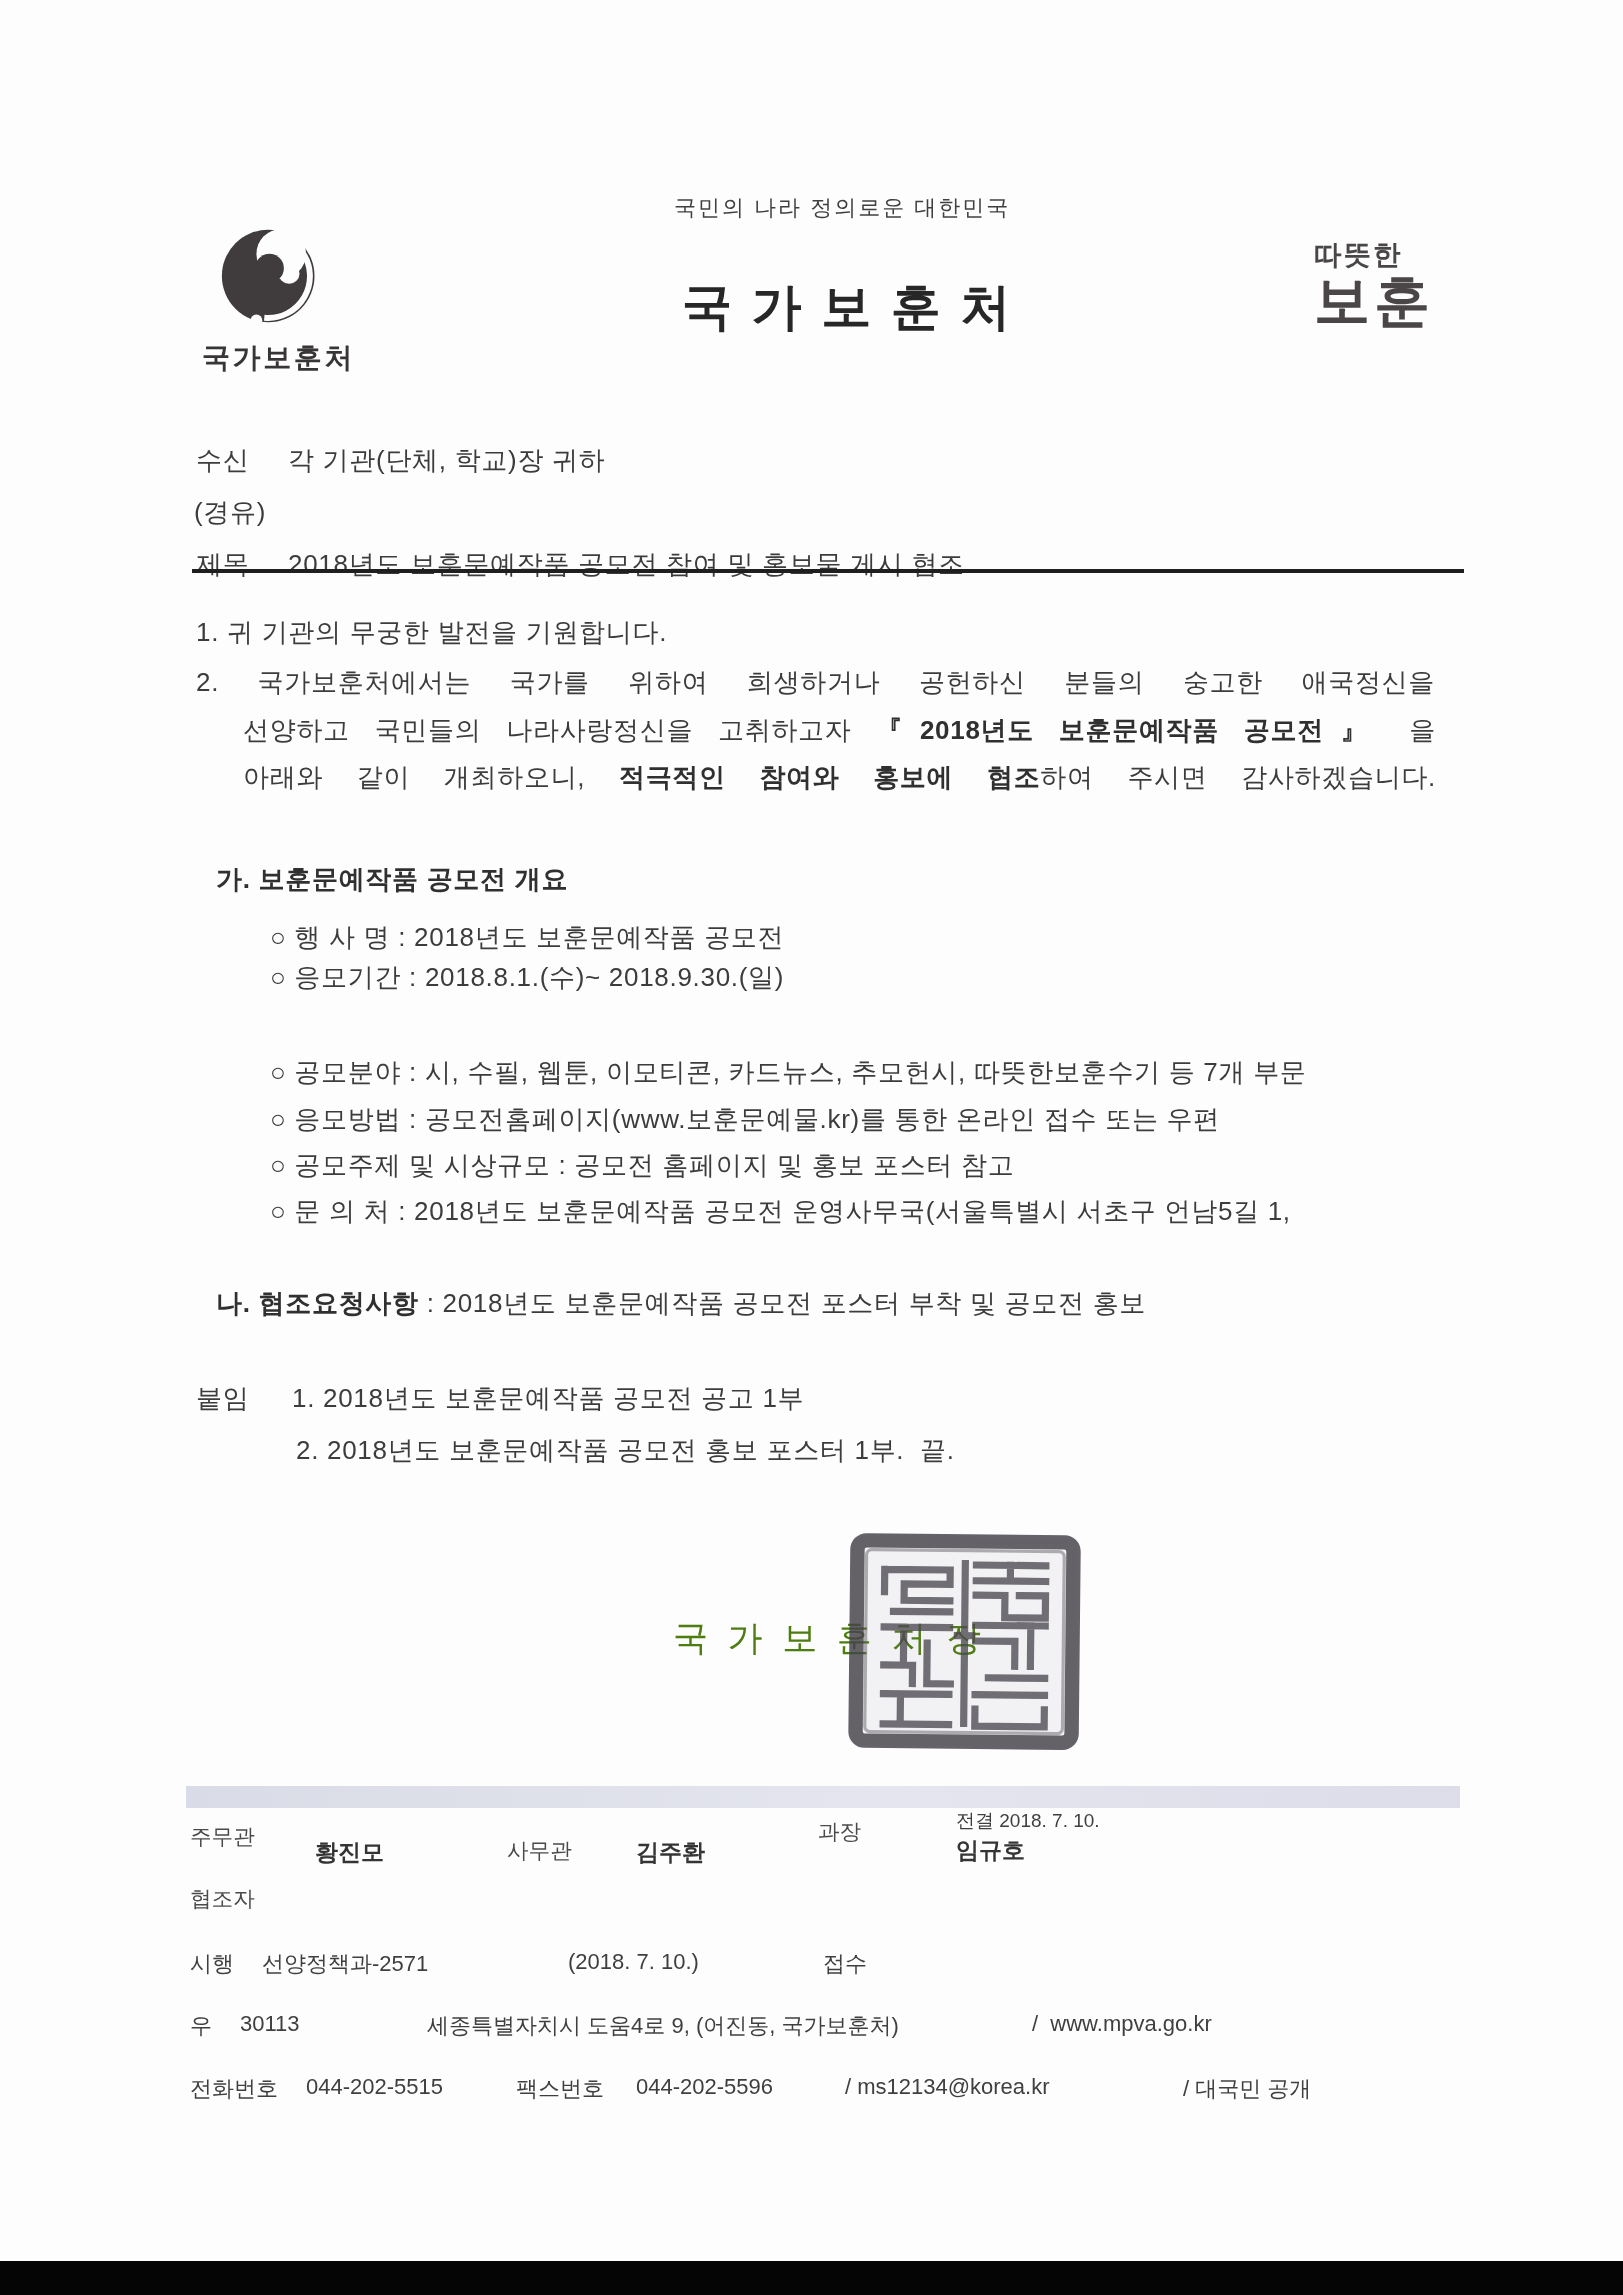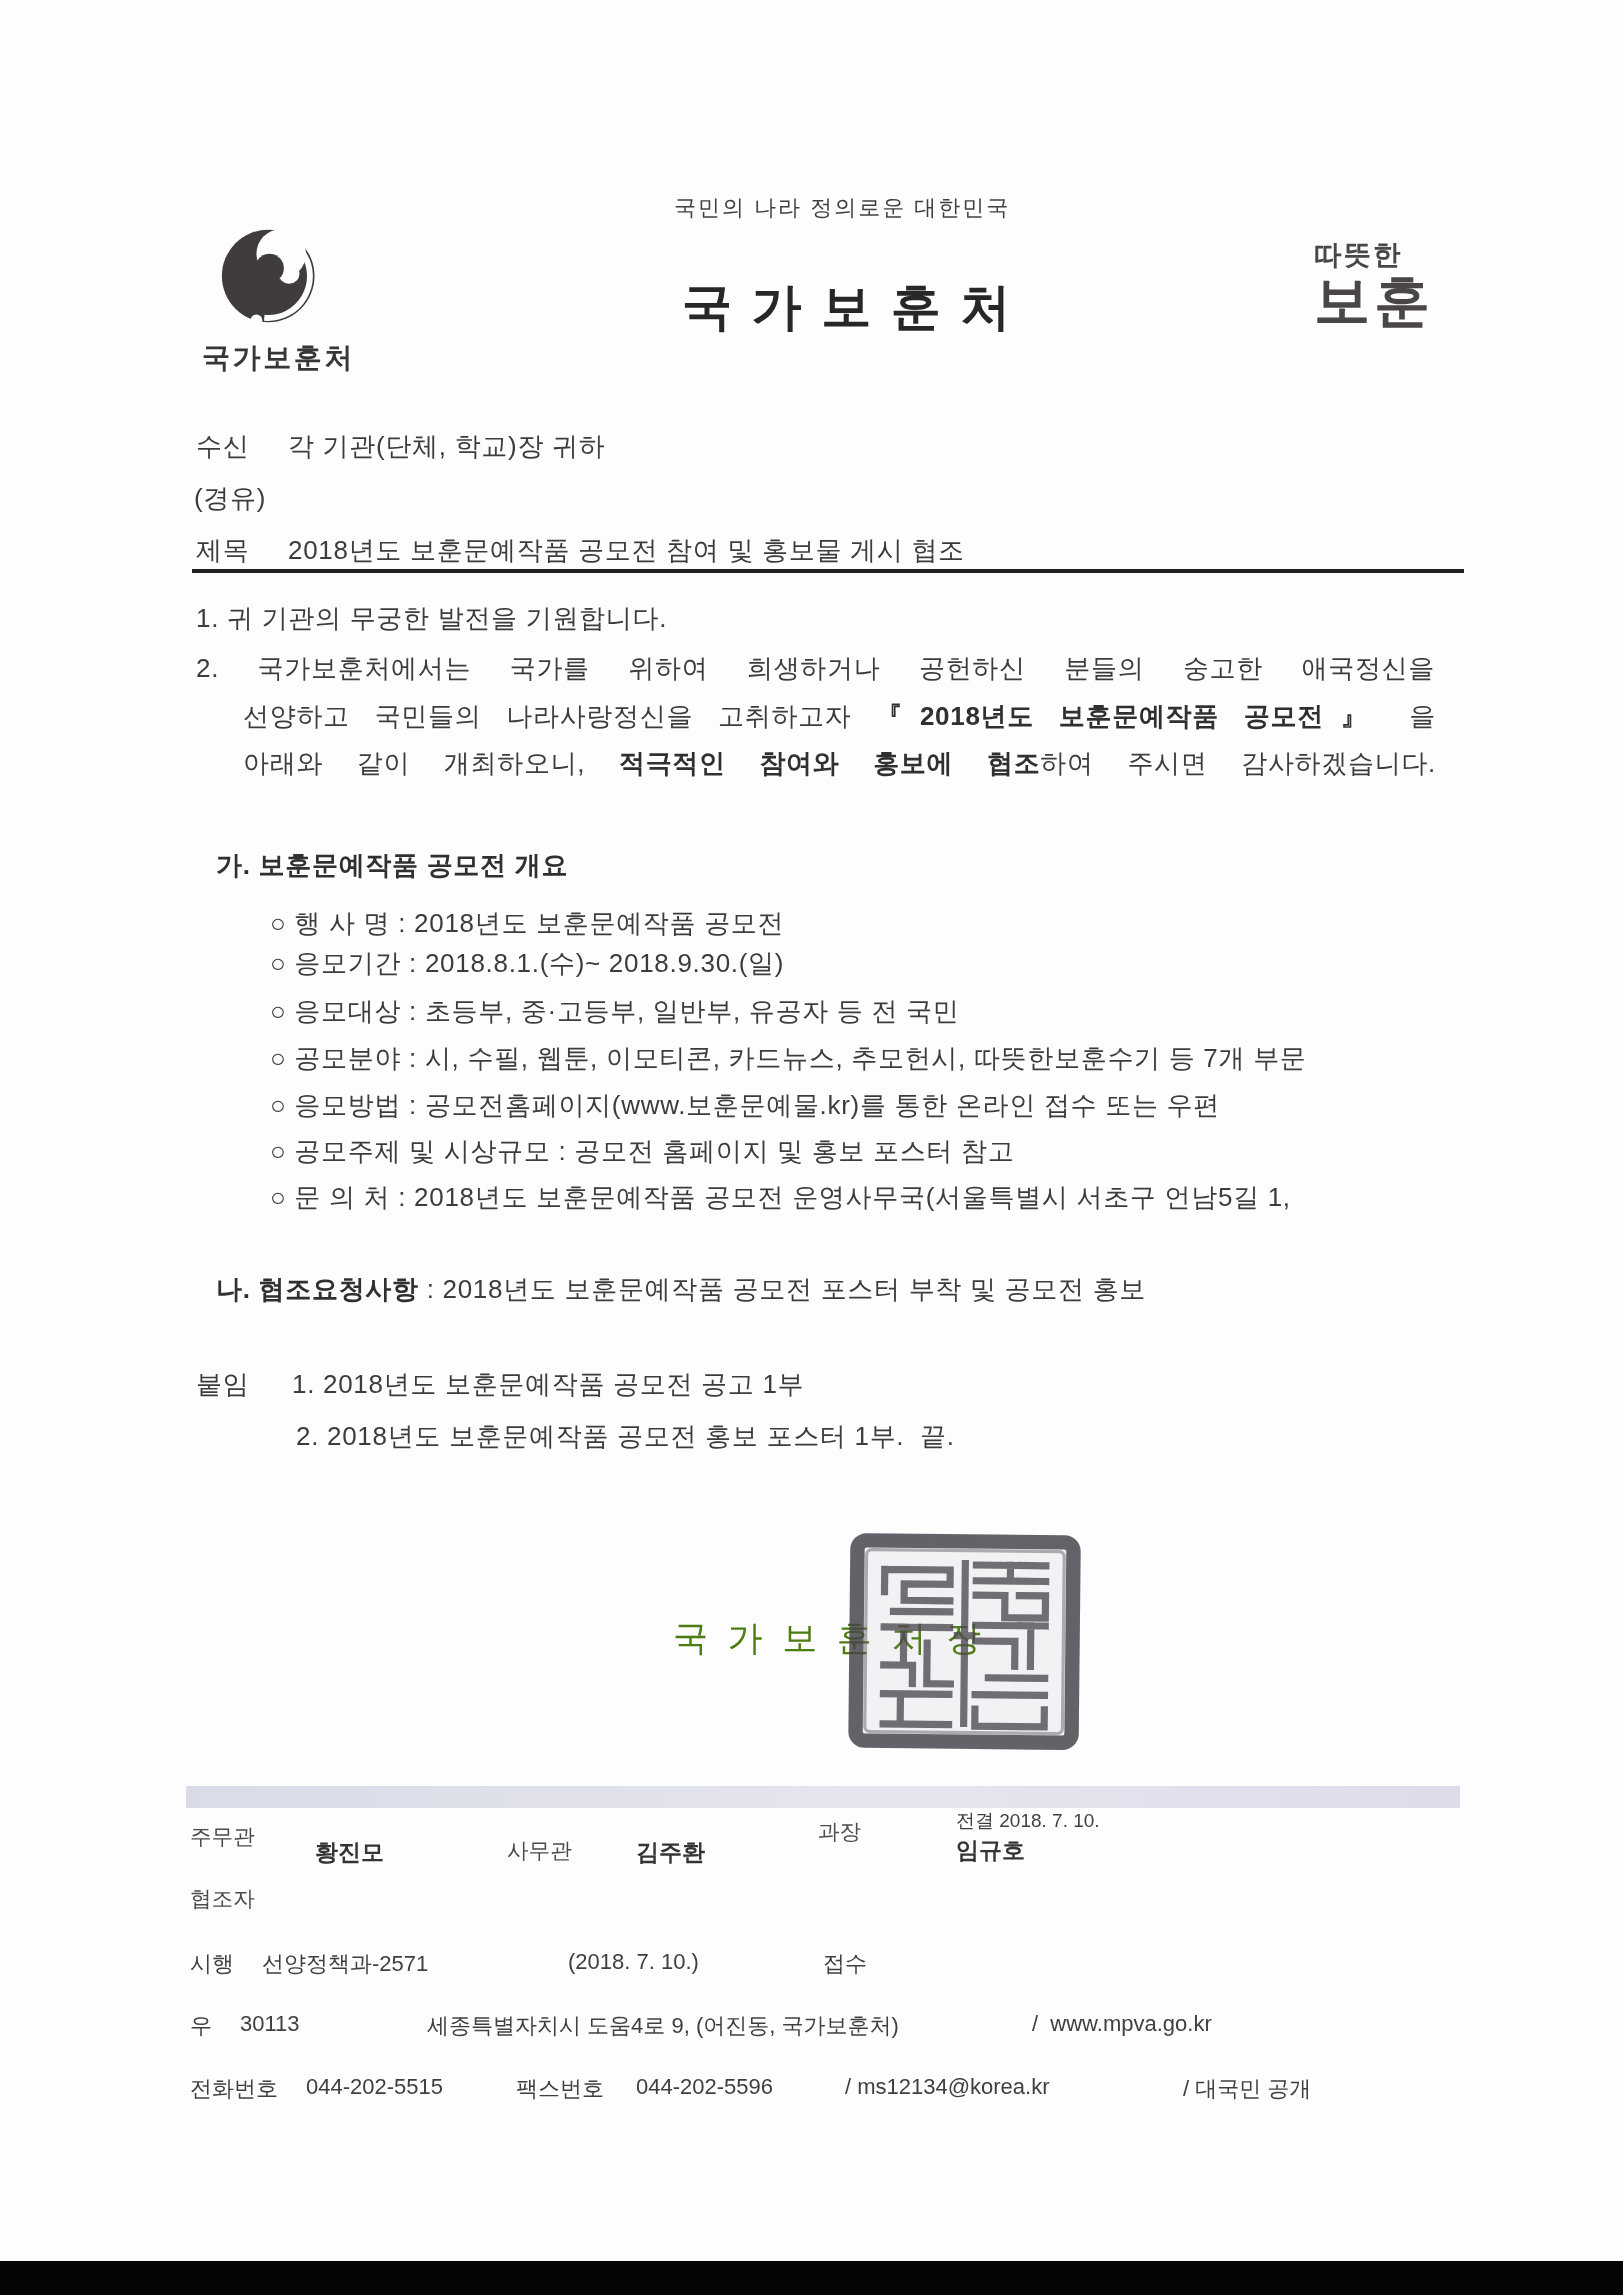--- a/index.html
+++ b/index.html
@@ -6,21 +6,21 @@
   .page{
     position:relative;
     width:1624px;height:2295px;
     background:#fdfdfe;
     overflow:hidden;
     font-family:"Liberation Sans","DejaVu Sans",sans-serif;
     color:#3a3a3a;
   }
   .abs{position:absolute;}
   .t{white-space:pre-wrap;}
-  .body-text{font-size:26px;letter-spacing:0.7px;color:#3c3c3c;}
+  .body-text{font-size:26px;letter-spacing:0.7px;color:#3c3c3c;margin-top:14px;}
   .bold{font-weight:bold;color:#303030;}
   .justify{white-space:normal;text-align:justify;text-align-last:justify;}
   .slogan{font-size:22px;letter-spacing:2px;color:#3f3f3f;}
   .ministry-title{font-size:50px;font-weight:bold;letter-spacing:19.6px;color:#272727;}
   .logo-caption{font-size:28px;font-weight:bold;letter-spacing:2.6px;color:#383536;}
   .badge1{font-size:27.5px;font-weight:700;letter-spacing:2px;color:#4a4648;}
   .badge2{font-size:56px;font-weight:800;letter-spacing:3.9px;color:#4a4648;line-height:1.0;}
   .rule{background:#1f1f1f;height:3.9px;}
   .signer{font-size:35px;letter-spacing:19.6px;color:#4d7c0f;}
   .band{background:linear-gradient(90deg,#d9dbe6,#e4e5ee 55%,#dcdde9);}
@@ -79,23 +79,20 @@
     <span>아래와 같이 개최하오니, </span><span class="bold">적극적인 참여와 홍보에 협조</span><span>하여 주시면 감사하겠습니다.</span>
   </div>
 
   <div class="abs body-text bold t" style="left:216px;top:848px;">가. 보훈문예작품 공모전 개요</div>
 
   <div class="abs body-text" style="left:270px;top:906px;">
     <span>○</span>&nbsp;<span class="t">행 사 명 : 2018년도 보훈문예작품 공모전</span>
   </div>
   <div class="abs body-text" style="left:270px;top:946px;">
     <span>○</span>&nbsp;<span class="t">응모기간 : 2018.8.1.(수)~ 2018.9.30.(일)</span>
-  </div>
-  <div class="abs body-text" style="left:270px;top:994px;">
-    <span>○</span>&nbsp;<span class="t">응모대상 : 초등부, 중·고등부, 일반부, 유공자 등 전 국민</span>
   </div>
   <div class="abs body-text" style="left:270px;top:1041px;">
     <span>○</span>&nbsp;<span class="t">공모분야 : 시, 수필, 웹툰, 이모티콘, 카드뉴스, 추모헌시, 따뜻한보훈수기 등 7개 부문</span>
   </div>
   <div class="abs body-text" style="left:270px;top:1088px;">
     <span>○</span>&nbsp;<span class="t">응모방법 : 공모전홈페이지(www.보훈문예물.kr)를 통한 온라인 접수 또는 우편</span>
   </div>
   <div class="abs body-text" style="left:270px;top:1134px;">
     <span>○</span>&nbsp;<span class="t">공모주제 및 시상규모 : 공모전 홈페이지 및 홍보 포스터 참고</span>
   </div>

